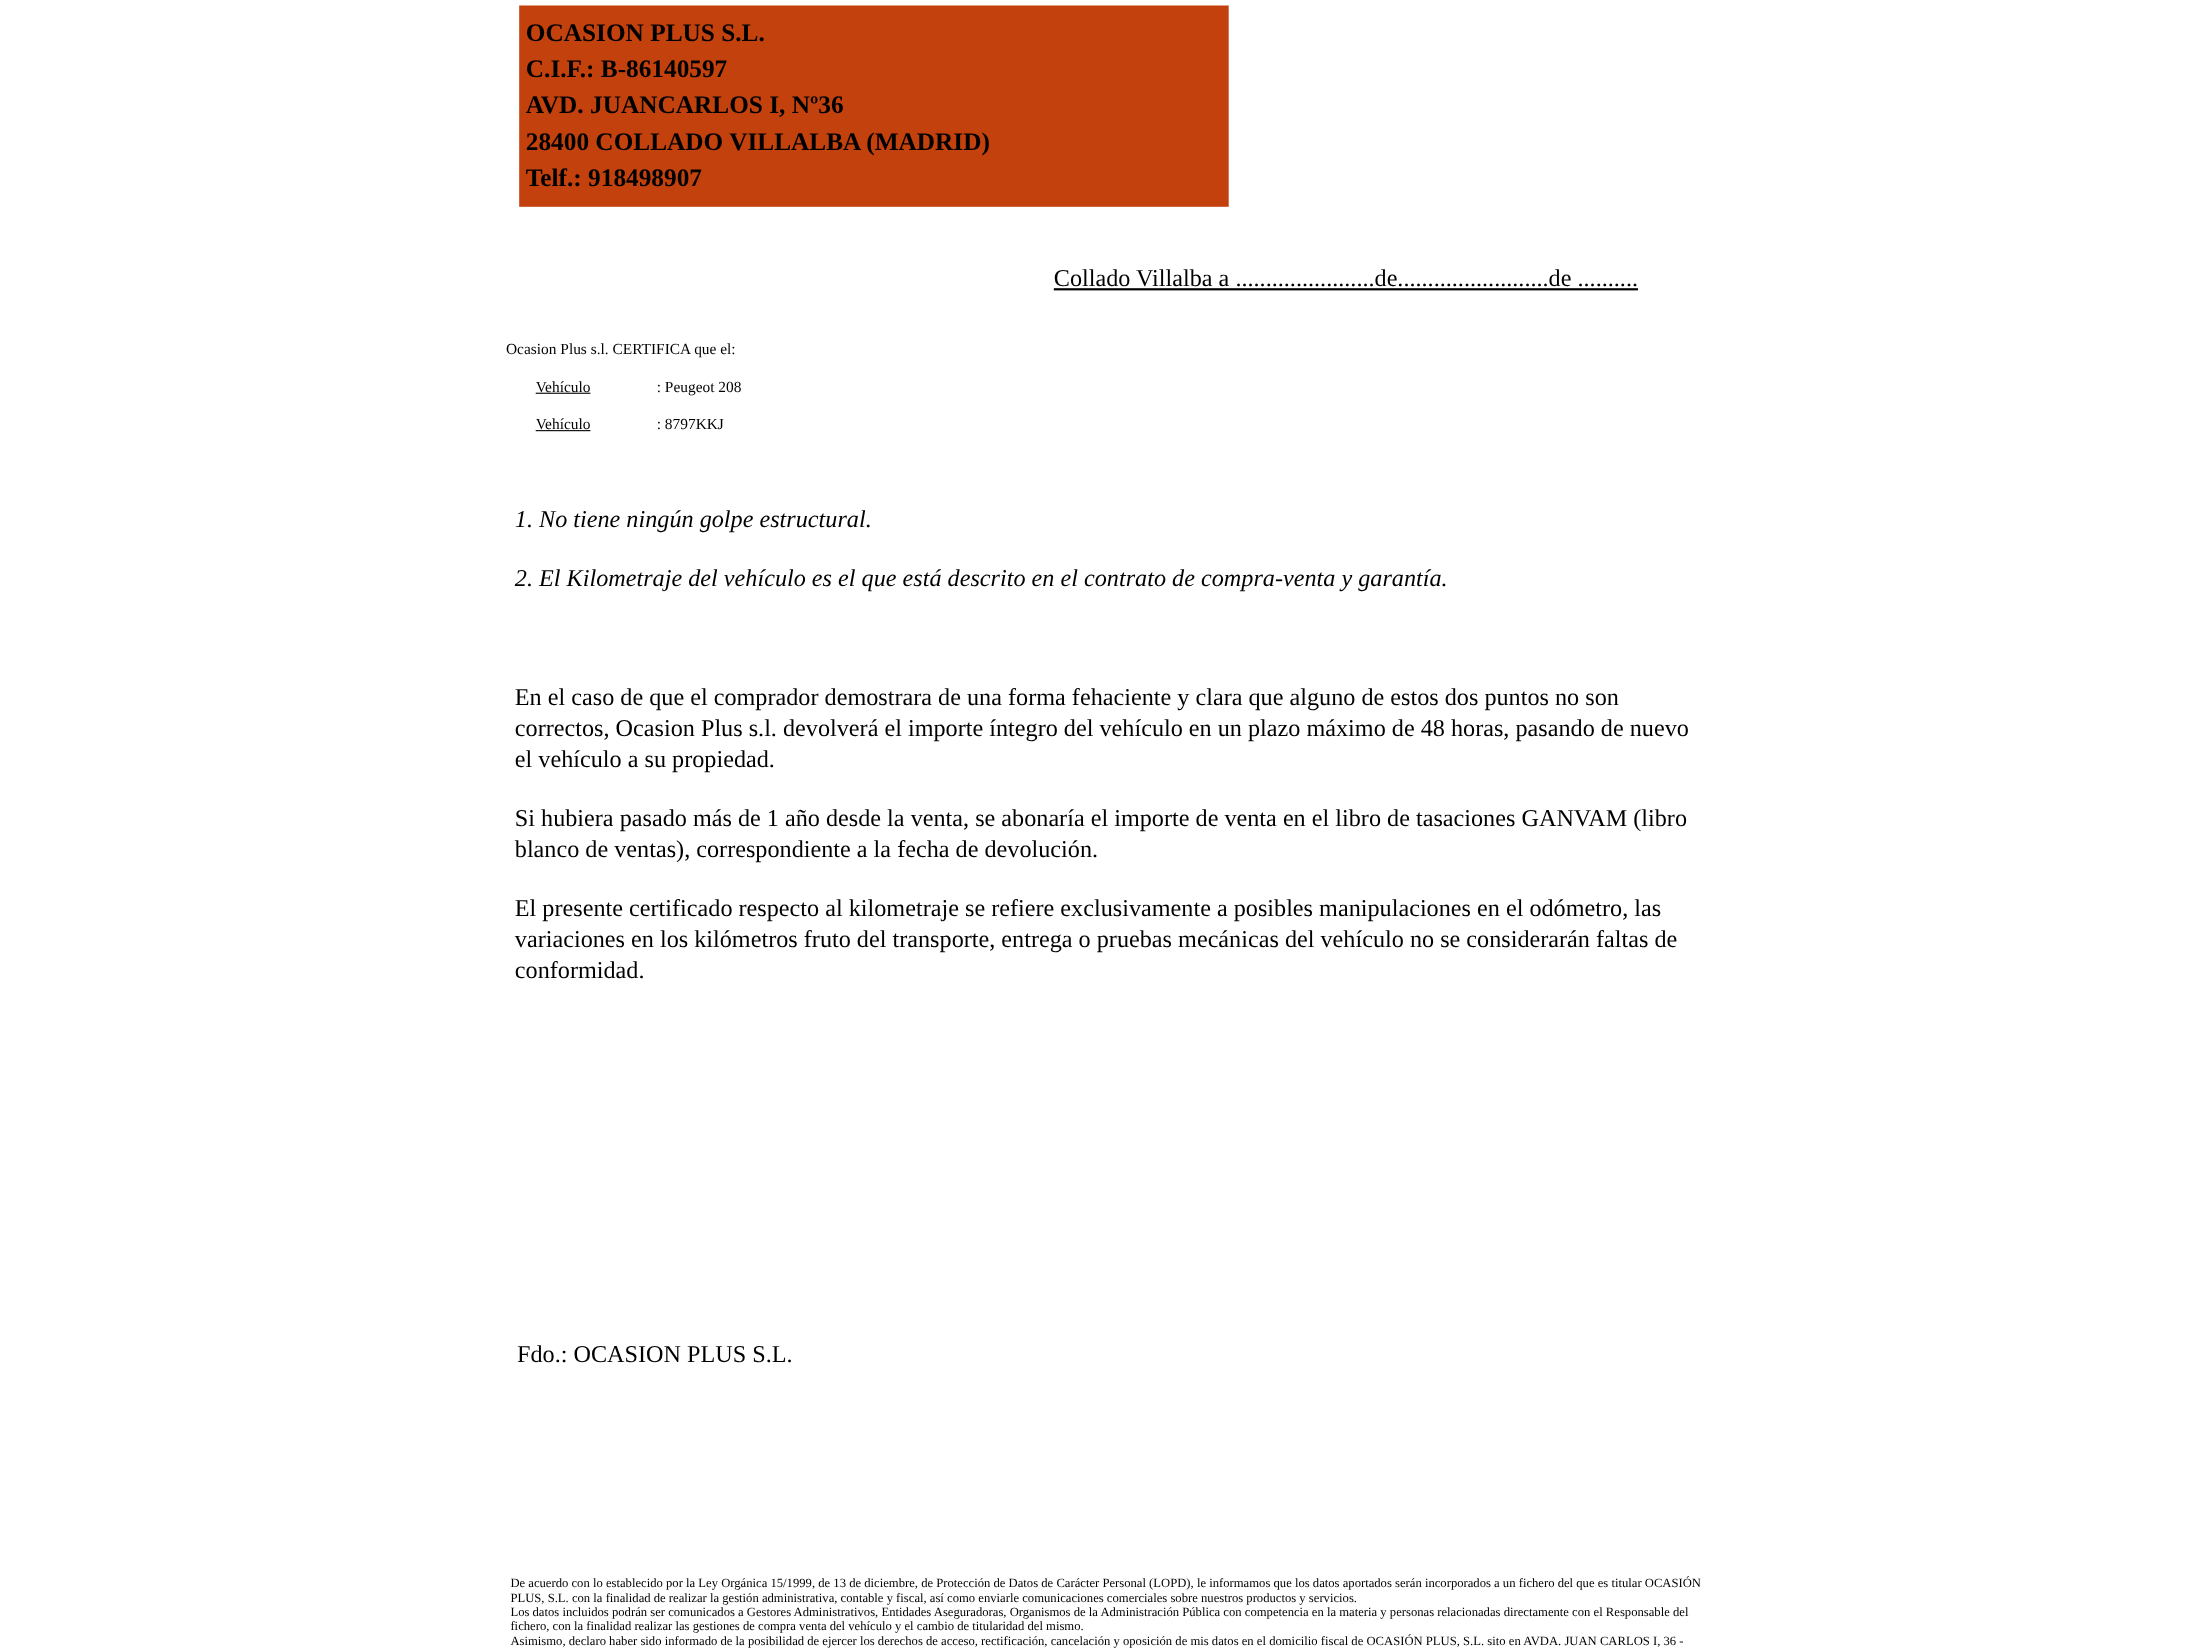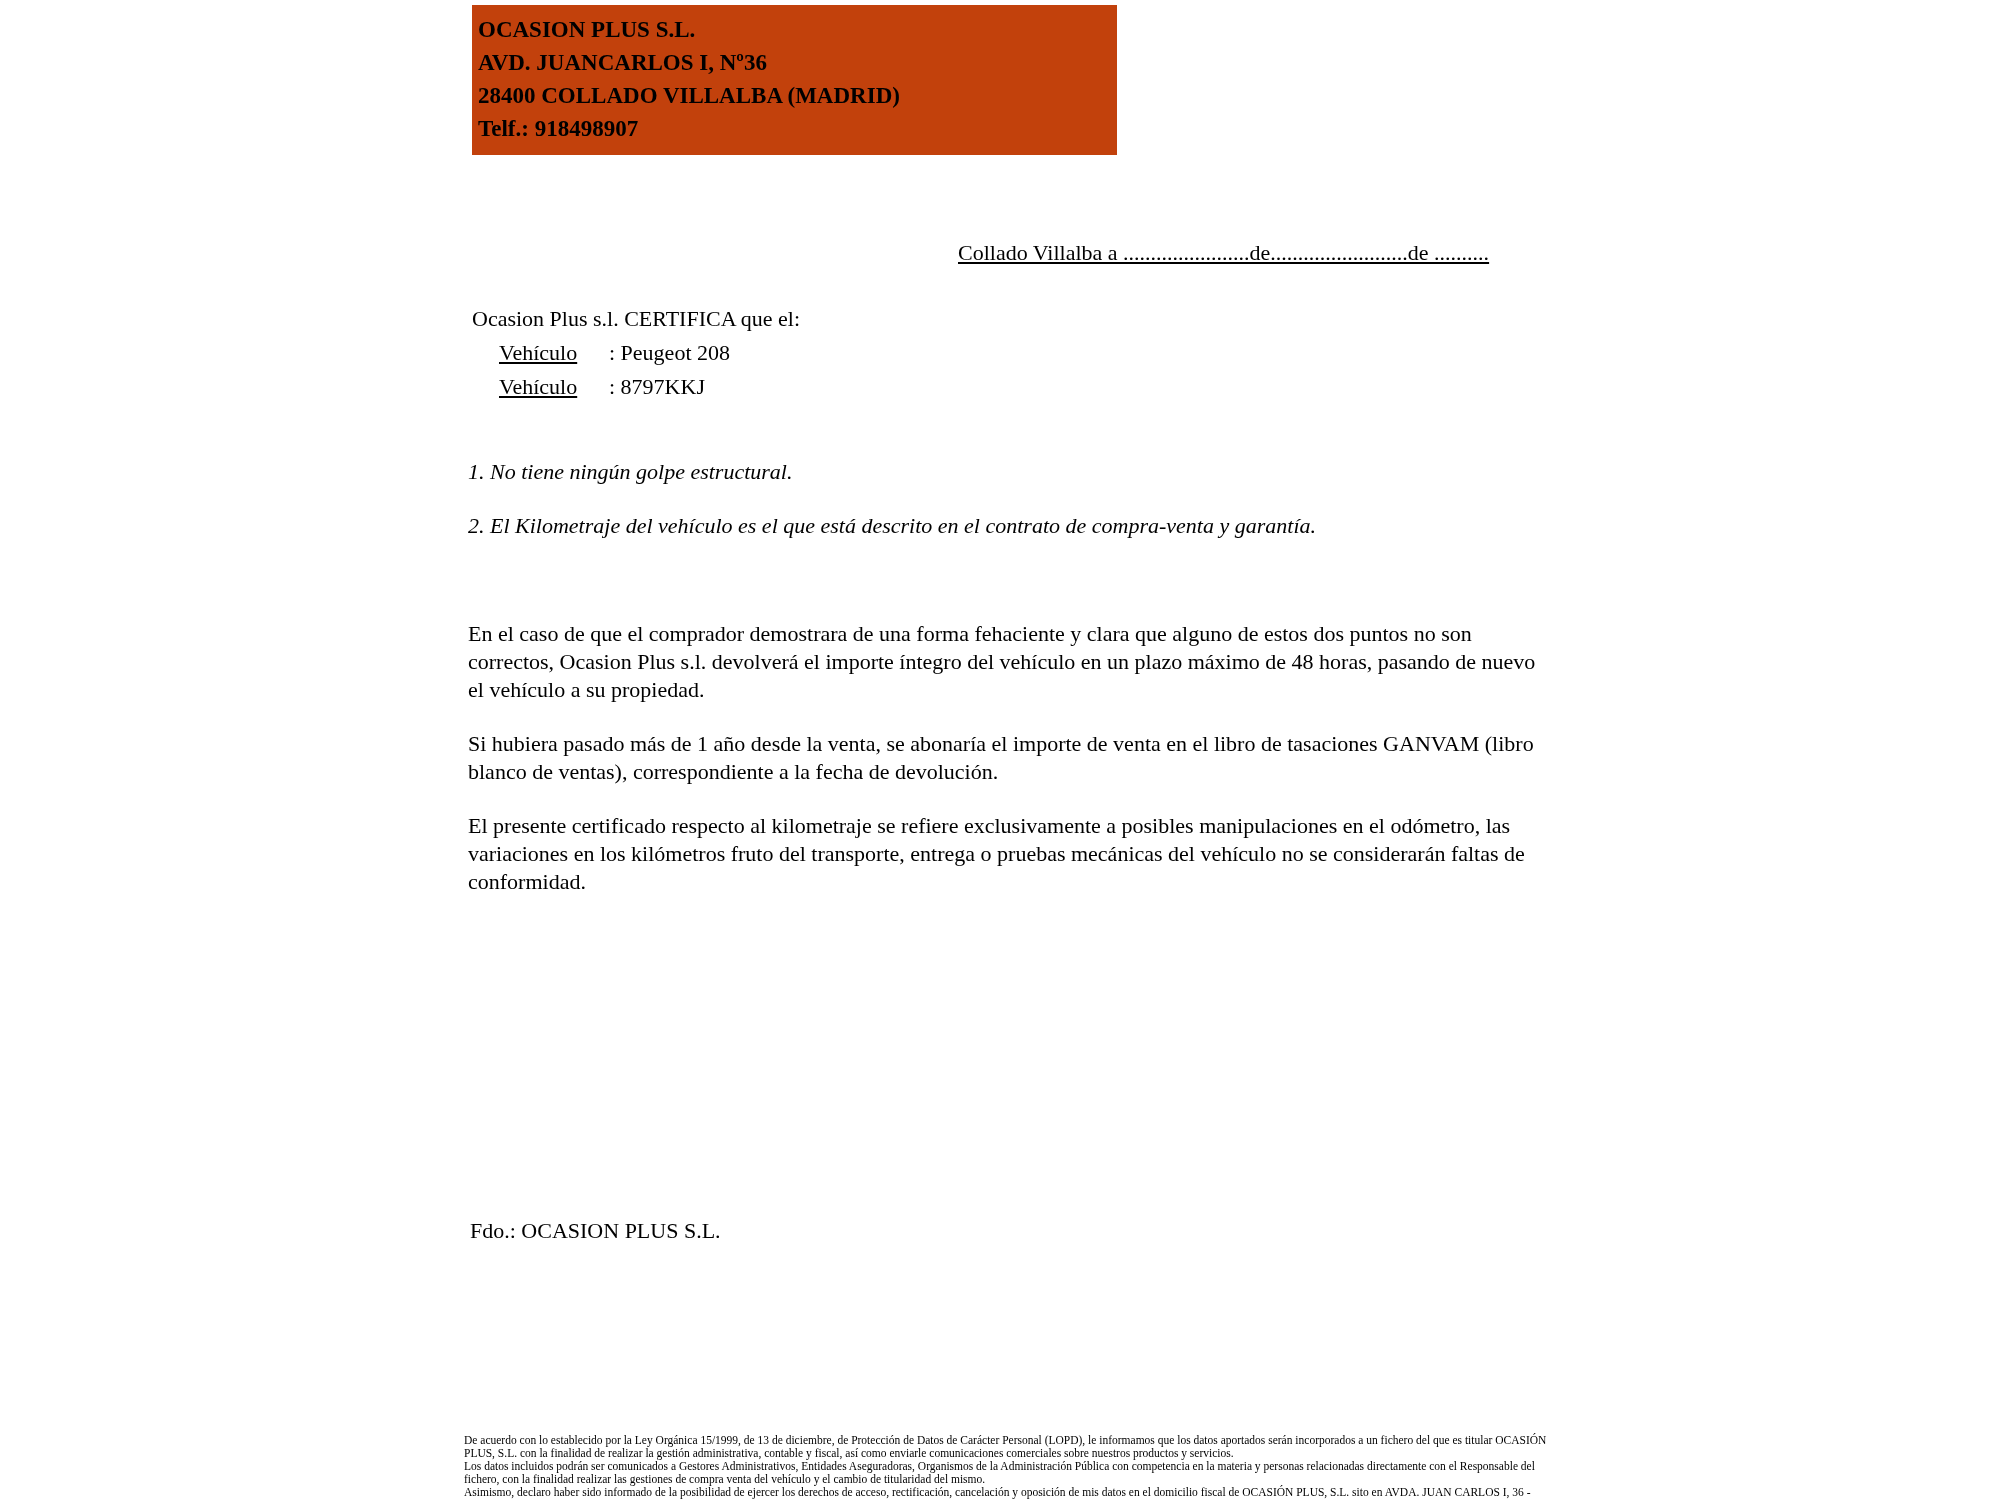--- a/index.html
+++ b/index.html
@@ -33,23 +33,23 @@
   .date-line {
     position: absolute;
     left: 958px;
     top: 240px;
     font-size: 22px;
     white-space: nowrap;
     text-decoration: underline;
   }
   .cert-block {
     position: absolute;
-    left: 472px;
+    left: 460px;
     top: 302px;
-    font-size: 22px;
+    font-size: 14px;
   }
   .cert-block .row {
     line-height: 34px;
   }
   .label-underline {
     text-decoration: underline;
     display: inline-block;
     min-width: 110px;
     margin-left: 27px;
   }
@@ -94,20 +94,21 @@
     line-height: 13px;
   }
 </style>
 </head>
 <body>
 
 <div class="page">
 
   <div class="header-box">
     <div>OCASION PLUS S.L.</div>
+    <div>C.I.F.: B-86140597</div>
     <div>AVD. JUANCARLOS I, Nº36</div>
     <div>28400 COLLADO VILLALBA (MADRID)</div>
     <div>Telf.: 918498907</div>
   </div>
 
   <div class="date-line">Collado Villalba a .......................de.........................de ..........</div>
 
   <div class="cert-block">
     <div class="row">Ocasion Plus s.l. CERTIFICA que el:</div>
     <div class="row">

